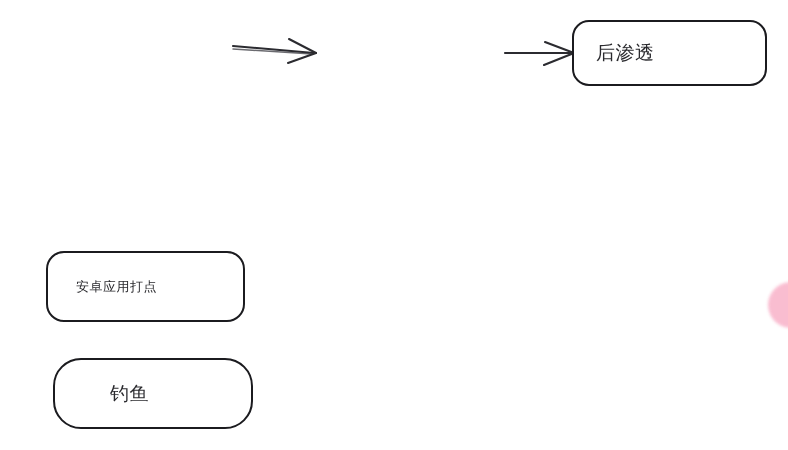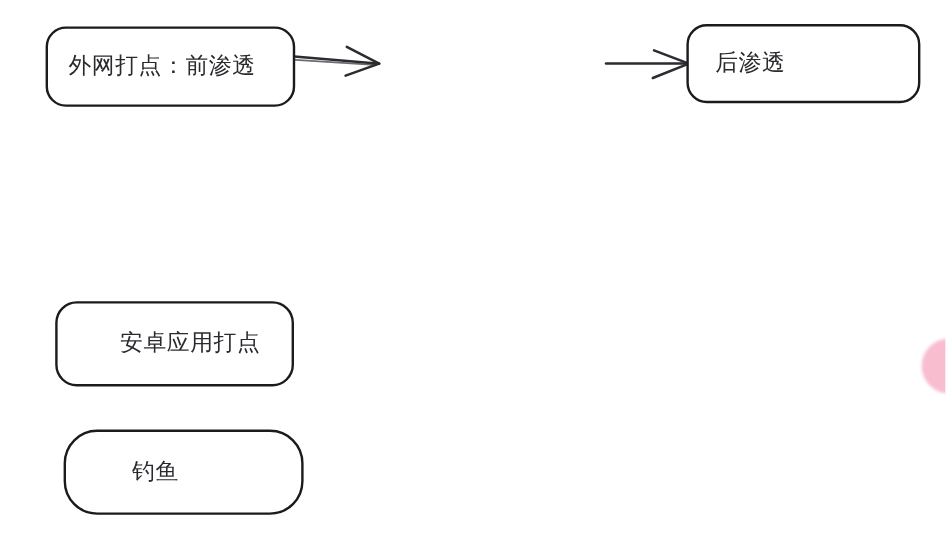--- a/index.html
+++ b/index.html
@@ -36,21 +36,21 @@
   #node-quanxian { left: 314px; top: 19px;  width: 202px; height: 72px;  border-radius: 16px; }
   #node-houshen  { left: 572px; top: 20px;  width: 195px; height: 66px;  border-radius: 17px; }
   #node-web      { left: 45px;  top: 136px; width: 197px; height: 68px;  border-radius: 17px; }
   #node-anzhuo   { left: 46px;  top: 251px; width: 199px; height: 71px;  border-radius: 18px; }
   #node-diaoyu   { left: 53px;  top: 358px; width: 200px; height: 71px;  border-radius: 28px; }
 
   #node-waiwang  .node-label { padding-left: 17px; font-size: 19px; }
   #node-quanxian .node-label { padding-left: 14px; font-size: 18px; }
   #node-houshen  .node-label { padding-left: 22px; font-size: 19px; }
   #node-web      .node-label { padding-left: 32px; font-size: 19px; font-family: "DejaVu Sans", sans-serif; font-weight: 700; }
-  #node-anzhuo   .node-label { padding-left: 28px; font-size: 19px; margin-left: 24px; }
+  #node-anzhuo   .node-label { padding-left: 28px; font-size: 13px; }
   #node-diaoyu   .node-label { padding-left: 55px; font-size: 19px; }
 
   .edge-layer {
     position: absolute;
     left: 0;
     top: 0;
     width: 788px;
     height: 450px;
     pointer-events: none;
   }
@@ -77,23 +77,20 @@
       <path d="M288 63 L316 53" stroke="#2b2b30" stroke-width="2.1" fill="none" stroke-linecap="round"></path>
     </g>
 
     <g>
       <path d="M505 53 L573 53" stroke="#2b2b30" stroke-width="2.1" fill="none" stroke-linecap="round"></path>
       <path d="M545 42 L574 53" stroke="#2b2b30" stroke-width="2.1" fill="none" stroke-linecap="round"></path>
       <path d="M544 65 L574 53" stroke="#2b2b30" stroke-width="2.1" fill="none" stroke-linecap="round"></path>
     </g>
   </svg>
 
-  <div class="node" id="node-waiwang">
-    <span class="node-label">外网打点：前渗透</span>
-  </div>
 
 
   <div class="node" id="node-houshen">
     <span class="node-label">后渗透</span>
   </div>
 
 
   <div class="node" id="node-anzhuo">
     <span class="node-label">安卓应用打点</span>
   </div>

